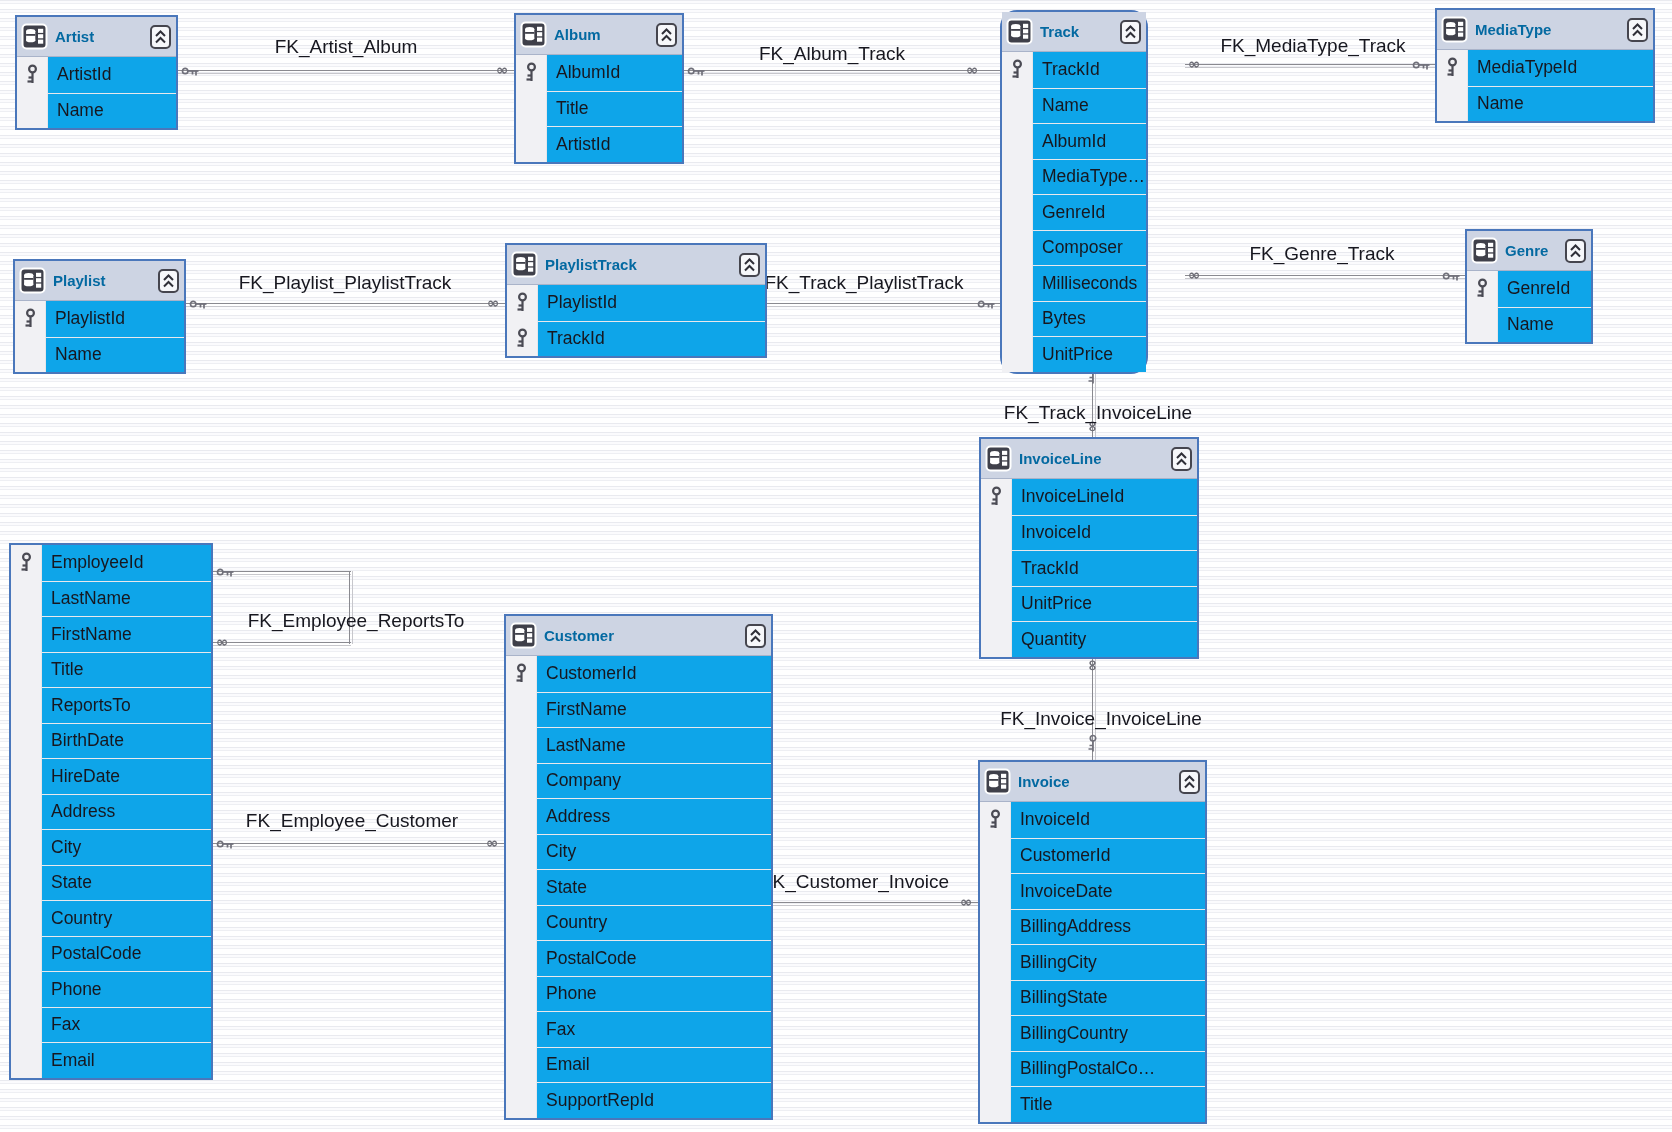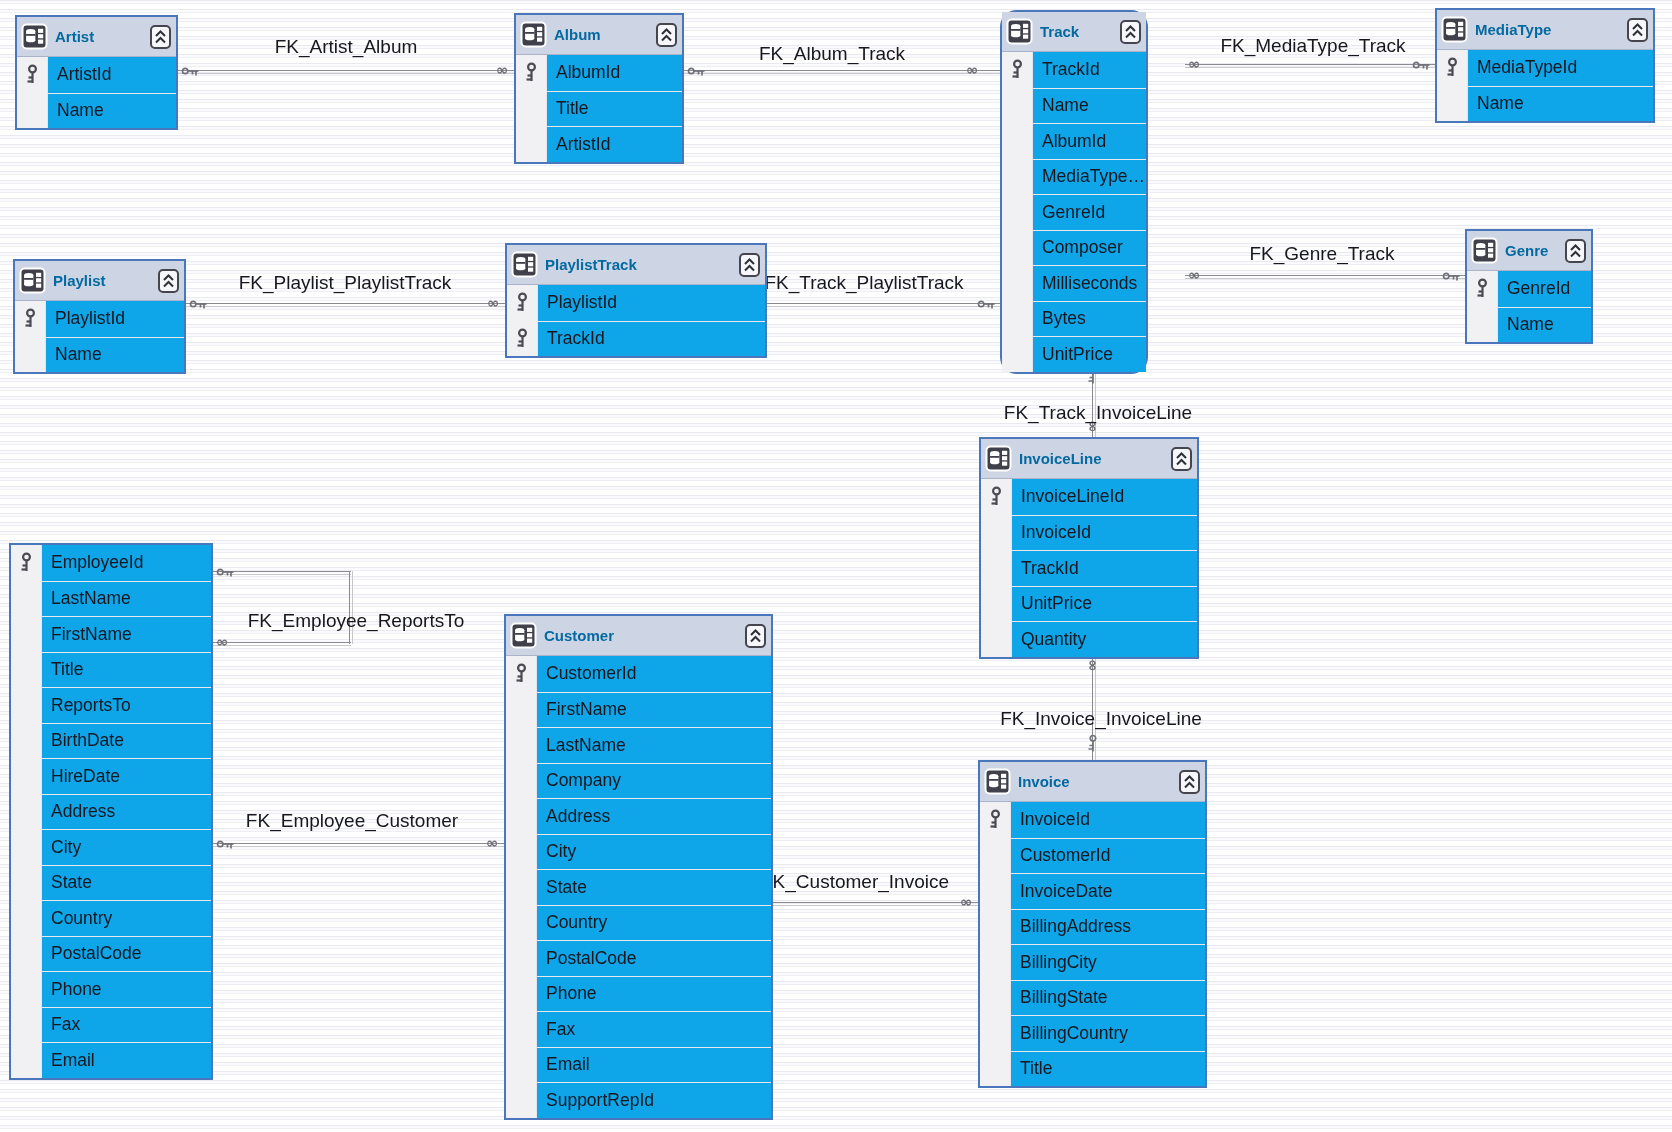--- a/index.html
+++ b/index.html
@@ -1188,18 +1188,29 @@
   </div>
         <div class="row">
     <span class="keycell">
       <svg width="13" height="21" viewBox="0 0 13 21" style="visibility: hidden;">
         <circle cx="6.5" cy="5" r="3.4" fill="none" stroke="#4b4b54" stroke-width="2.2"></circle>
         <line x1="6.5" y1="8.4" x2="6.5" y2="19" stroke="#4b4b54" stroke-width="2.2"></line>
         <line x1="6.5" y1="13.5" x2="2.5" y2="13.5" stroke="#4b4b54" stroke-width="2.2"></line>
         <line x1="6.5" y1="17.5" x2="1.5" y2="17.5" stroke="#4b4b54" stroke-width="2.2"></line>
       </svg>
     </span>
+    <span class="rowlabel">BillingPostalCo…</span>
+  </div>
+        <div class="row">
+    <span class="keycell">
+      <svg width="13" height="21" viewBox="0 0 13 21" style="visibility: hidden;">
+        <circle cx="6.5" cy="5" r="3.4" fill="none" stroke="#4b4b54" stroke-width="2.2"></circle>
+        <line x1="6.5" y1="8.4" x2="6.5" y2="19" stroke="#4b4b54" stroke-width="2.2"></line>
+        <line x1="6.5" y1="13.5" x2="2.5" y2="13.5" stroke="#4b4b54" stroke-width="2.2"></line>
+        <line x1="6.5" y1="17.5" x2="1.5" y2="17.5" stroke="#4b4b54" stroke-width="2.2"></line>
+      </svg>
+    </span>
     <span class="rowlabel">Title</span>
   </div>
       </div>
   </div>
 
 </div>
 
 </body></html>

